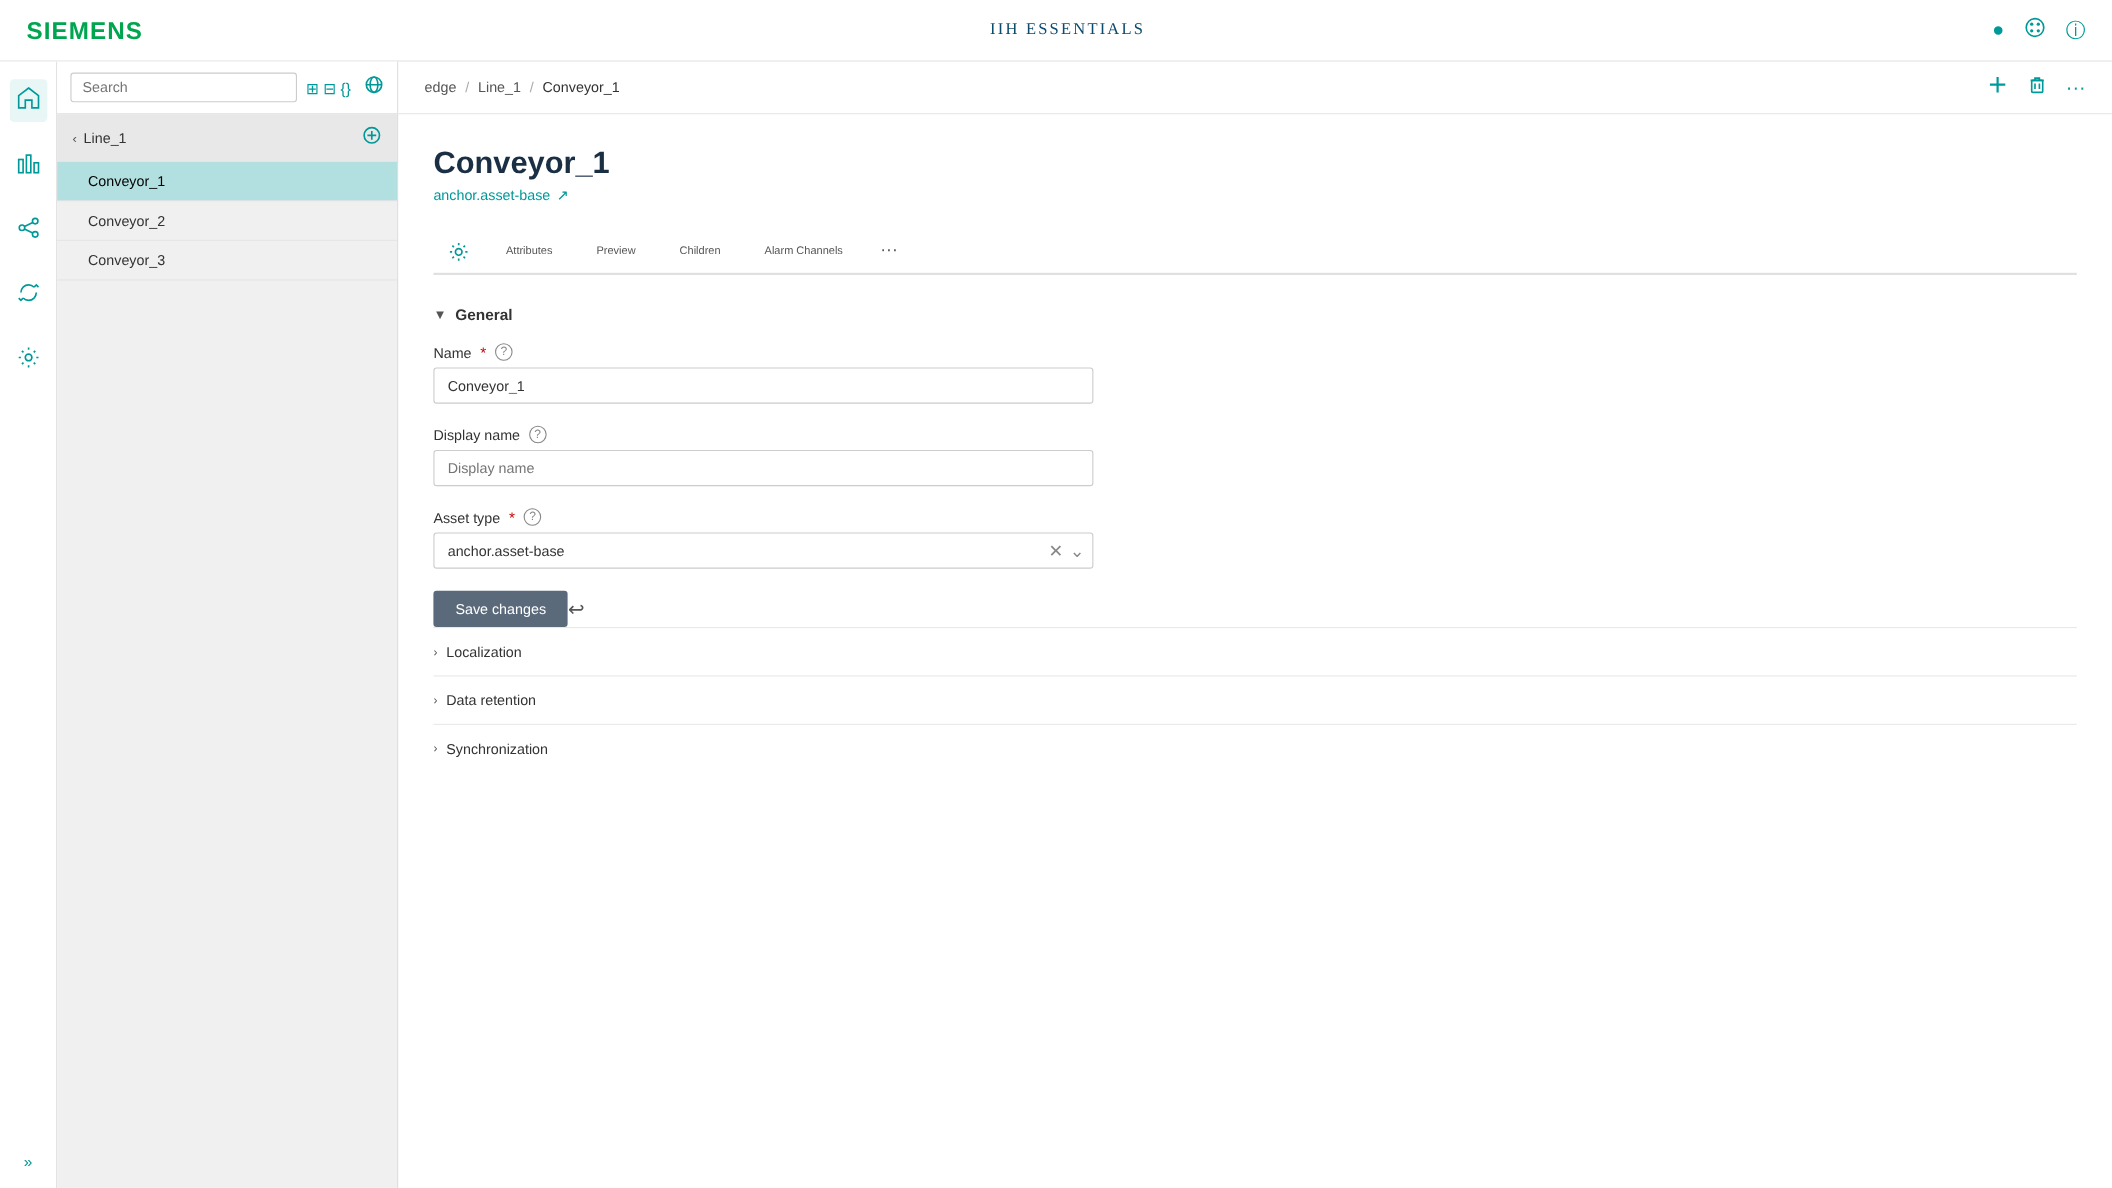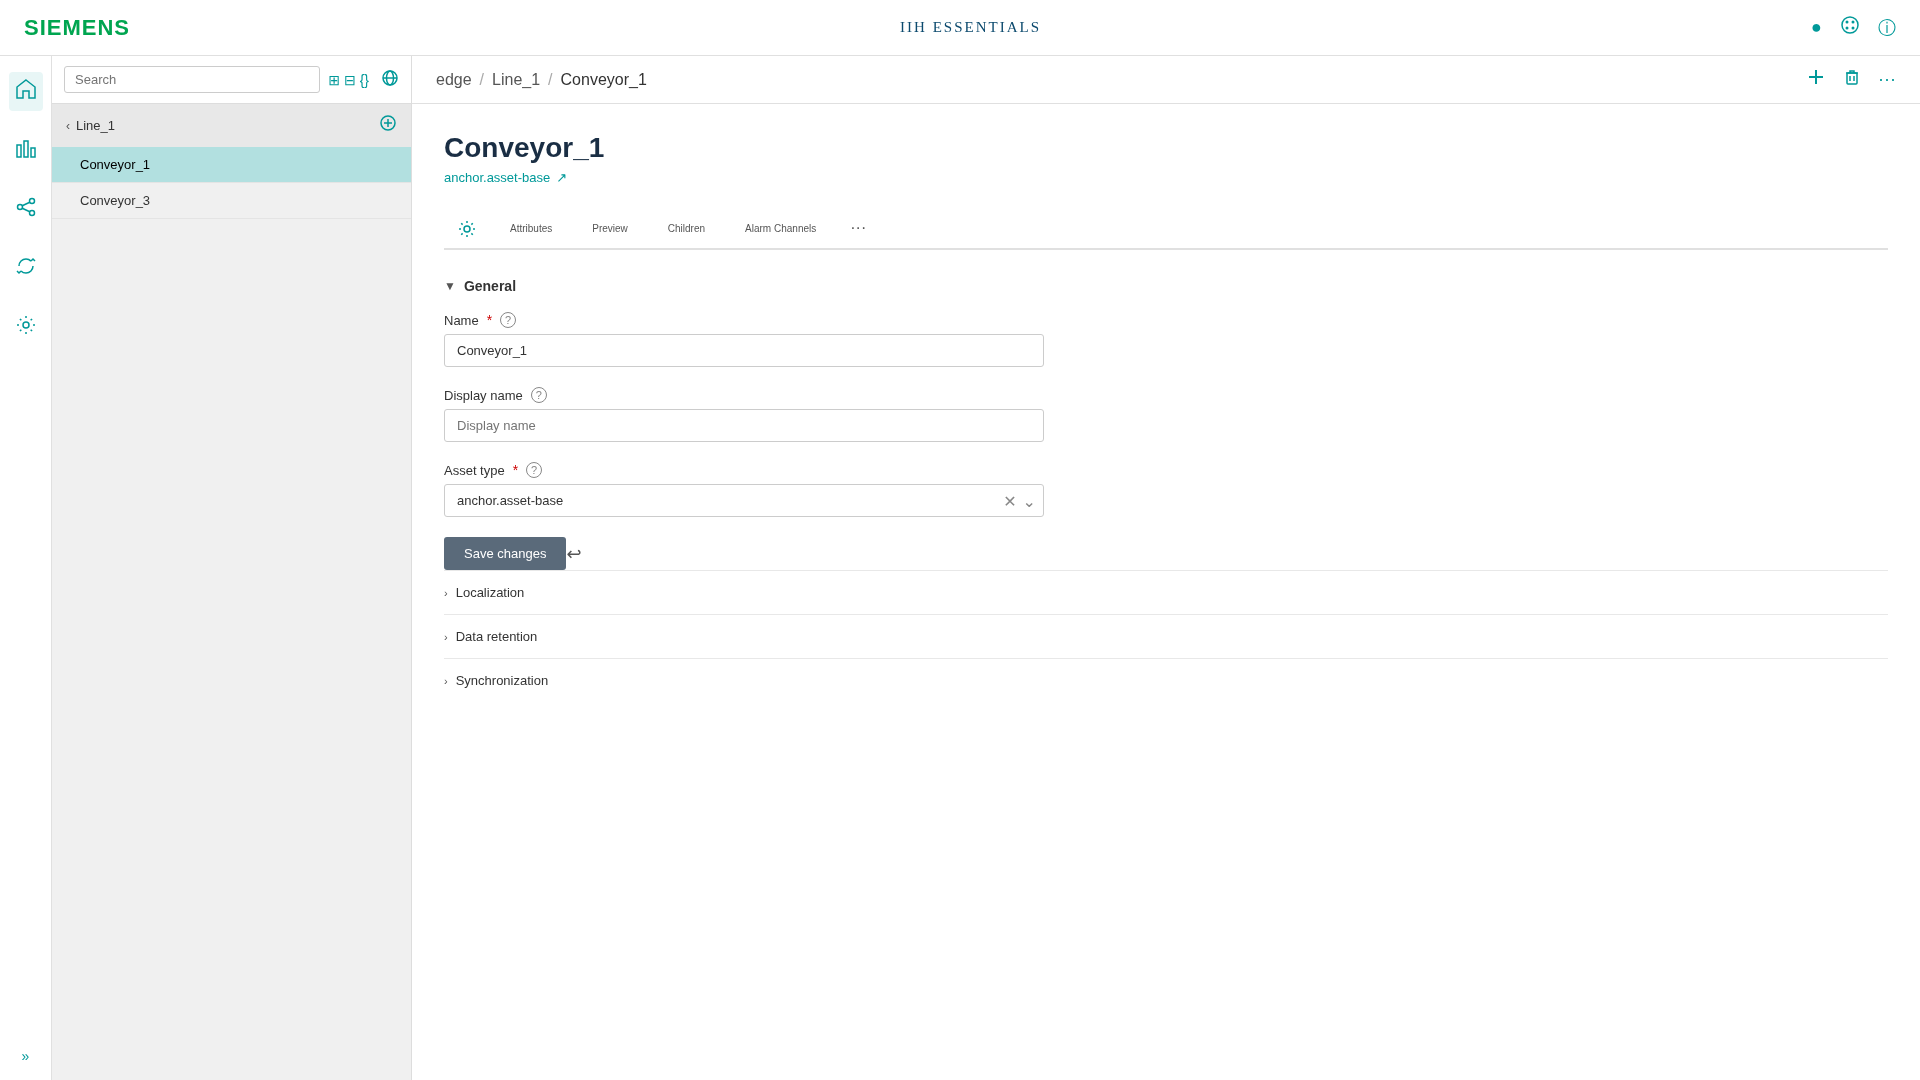--- a/index.html
+++ b/index.html
@@ -23,21 +23,21 @@
     .icon-sidebar {
       width: 52px; background: #fff; border-right: 1px solid #e0e0e0;
       display: flex; flex-direction: column; align-items: center; padding-top: 16px; gap: 20px;
     }
     .icon-sidebar-item { color: #009999; font-size: 18px; cursor: pointer; padding: 6px; border-radius: 4px; }
     .icon-sidebar-item.active { background: #e8f6f6; }
     .icon-sidebar-expand { margin-top: auto; margin-bottom: 16px; color: #009999; font-size: 14px; cursor: pointer; }
 
     
     .tree-panel {
-      width: 360px; background: #f0f0f0; border-right: 1px solid #ddd;
+      width: 310px; background: #f0f0f0; border-right: 1px solid #ddd;
       display: flex; flex-direction: column;
     }
     .tree-search-bar {
       display: flex; align-items: center; gap: 8px; padding: 10px 12px;
       background: #fff; border-bottom: 1px solid #ddd;
     }
     .tree-search-input {
       flex: 1; border: 1px solid #ccc; border-radius: 3px;
       padding: 5px 10px; font-size: 13px; color: #888; outline: none;
       background: #fff;
@@ -61,21 +61,21 @@
     .tree-item.selected { background: #b2e0e0; color: #000; }
 
     
     .content-area { flex: 1; display: flex; flex-direction: column; overflow: hidden; }
 
     
     .breadcrumb-bar {
       display: flex; align-items: center; justify-content: space-between;
       padding: 0 24px; height: 48px; background: #fff; border-bottom: 1px solid #e0e0e0;
     }
-    .breadcrumb { display: flex; align-items: flex-end; gap: 8px; font-size: 16px; color: #555; }
+    .breadcrumb { display: flex; align-items: flex-end; gap: 8px; font-size: 13px; color: #555; }
     .breadcrumb-sep { color: #aaa; }
     .breadcrumb-link { color: #555; cursor: pointer; }
     .breadcrumb-current { color: #333; }
     .breadcrumb-actions { display: flex; align-items: center; gap: 16px; }
     .breadcrumb-action-icon { color: #009999; font-size: 18px; cursor: pointer; }
 
     
     .detail-panel { flex: 1; padding: 28px 32px; overflow-y: auto; background: #fff; }
 
     .asset-title { font-size: 28px; font-weight: bold; color: #1a2e44; margin-bottom: 6px; }
@@ -224,20 +224,23 @@
         <svg width="18" height="18" viewBox="0 0 18 18" fill="none">
           <circle cx="9" cy="9" r="7" stroke="#009999" stroke-width="1.5"></circle>
           <line x1="9" y1="5" x2="9" y2="13" stroke="#009999" stroke-width="1.5"></line>
           <line x1="5" y1="9" x2="13" y2="9" stroke="#009999" stroke-width="1.5"></line>
         </svg>
       </span>
     </div>
 
     <div class="tree-item selected">
       <span>Conveyor_1</span>
+    </div>
+    <div class="tree-item">
+      <span>Conveyor_2</span>
     </div>
     <div class="tree-item">
       <span>Conveyor_3</span>
     </div>
   </div>
 
   <div class="content-area">
 
     <div class="breadcrumb-bar">
       <div class="breadcrumb">

